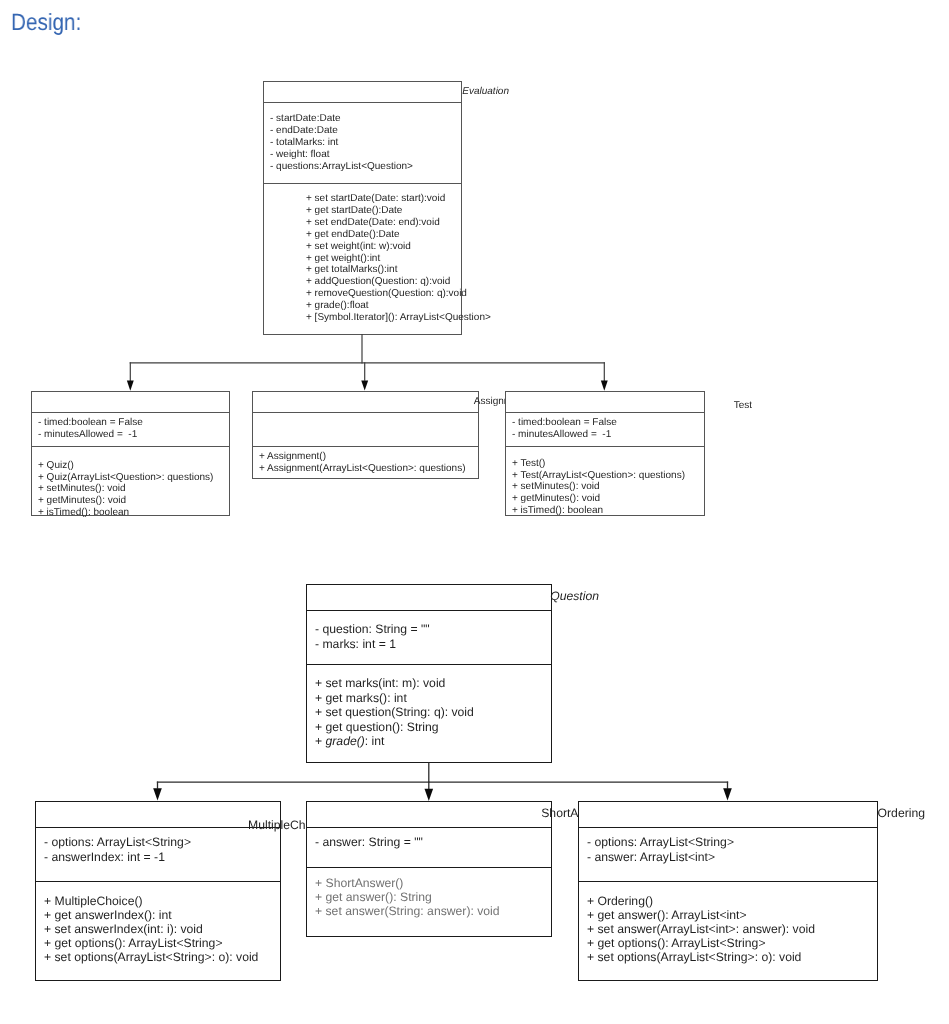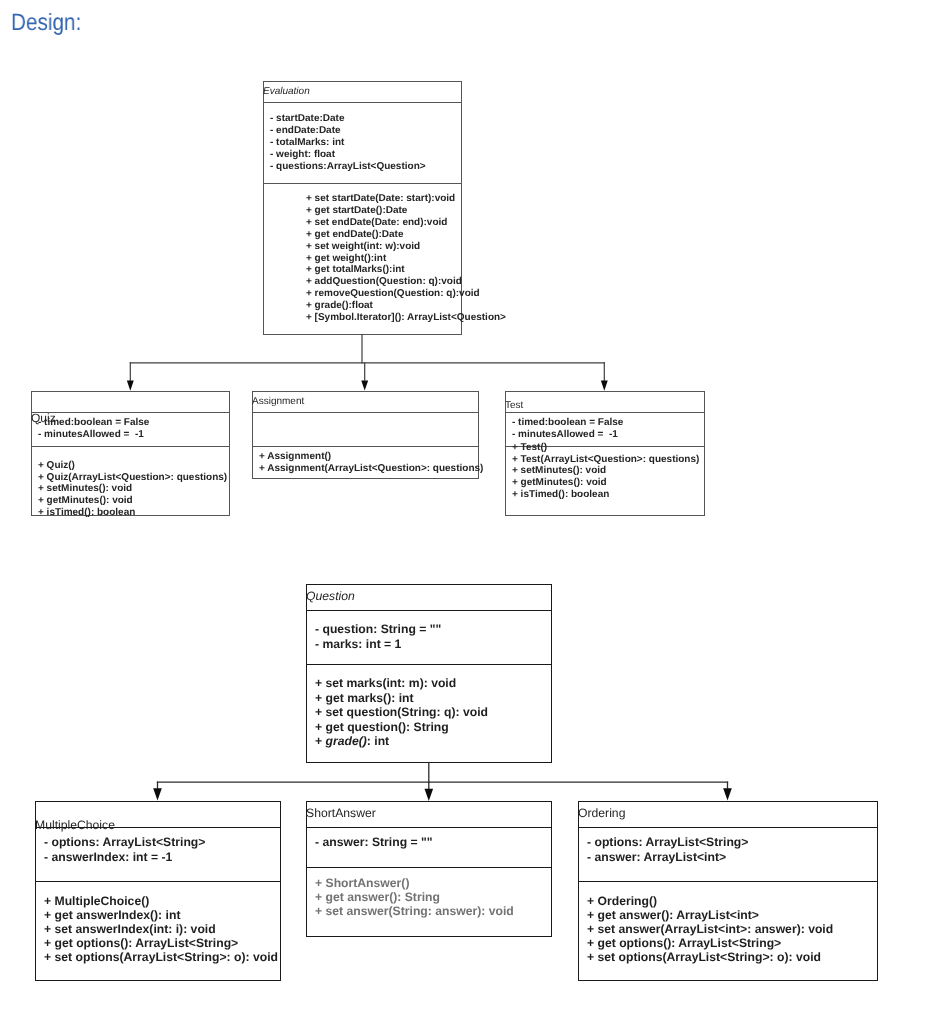--- a/index.html
+++ b/index.html
@@ -4,26 +4,26 @@
 <style>
   html,body{margin:0;padding:0;background:#ffffff;}
   body{width:949px;height:1024px;position:relative;overflow:hidden;
        font-family:"Liberation Sans",sans-serif;
        -webkit-font-smoothing:antialiased;
        text-rendering:geometricPrecision;}
   .page-title{position:absolute;left:10.7px;top:10.2px;font-size:23.6px;color:#3566B2;white-space:nowrap;
                transform:scaleX(0.878);transform-origin:0 0;}
   .frame{position:absolute;box-sizing:border-box;border:1px solid #4f4f4f;background:#fff;}
   .hr{position:absolute;height:1px;background:#4f4f4f;}
-  .cname{position:absolute;display:flex;align-items:center;justify-content:flex-start;
-         font-style:italic;white-space:nowrap;color:#262626;}
+  .cname{position:absolute;display:flex;align-items:center;justify-content:flex-end;
+         font-style:italic;white-space:nowrap;color:#262626;padding-left:47px;}
   .cname.plain{font-style:normal;}
   .txt{position:absolute;color:#262626;}
   .txt,.cname,.page-title{will-change:transform;}
-  .row{white-space:pre;font-weight:bold;}
+  .row{white-space:pre;}
   .connlayer{position:absolute;left:0;top:0;pointer-events:none;}
   .connlayer line{stroke-linecap:butt;}
   .connlayer path.head{fill:#0a0a0a;}
 </style>
 </head>
 <body>
 
 <div class="page-title">Design:</div>
 
   <div class="clsgrp">
@@ -89,21 +89,21 @@
     <div class="frame" style="left:505.00px;top:391.00px;width:200.00px;height:125.00px;border-color:#555555;border-width:1px;"></div>
     <div class="hr" style="left:505.00px;top:412.00px;width:200.00px;height:1px;background:#555555;"></div>
     <div class="hr" style="left:505.00px;top:446.00px;width:200.00px;height:1px;background:#555555;"></div>
     <div class="cname plain" style="left:505.00px;top:391.00px;width:200.00px;height:28px;font-size:10px;color:#252525;">
       <span>Test</span>
     </div>
     <div class="txt" style="left:511.80px;top:417.00px;font-size:10px;line-height:11.9px;color:#252525;">
       <div class="row">- timed:boolean = False</div>
       <div class="row">- minutesAllowed =  -1</div>
     </div>
-    <div class="txt" style="left:511.80px;top:442px;font-size:10px;line-height:11.7px;color:#252525;">
+    <div class="txt" style="left:511.80px;top:458px;font-size:10px;line-height:11.7px;color:#252525;">
       <div class="row">+ Test()</div>
       <div class="row">+ Test(ArrayList&lt;Question&gt;: questions)</div>
       <div class="row">+ setMinutes(): void</div>
       <div class="row">+ getMinutes(): void</div>
       <div class="row">+ isTimed(): boolean</div>
     </div>
   </div>
   <div class="clsgrp">
     <div class="frame" style="left:306.00px;top:584.00px;width:246.00px;height:179.00px;border-color:#1a1a1a;border-width:1.2px;"></div>
     <div class="hr" style="left:306.00px;top:610.00px;width:246.00px;height:1.2px;background:#1a1a1a;"></div>

